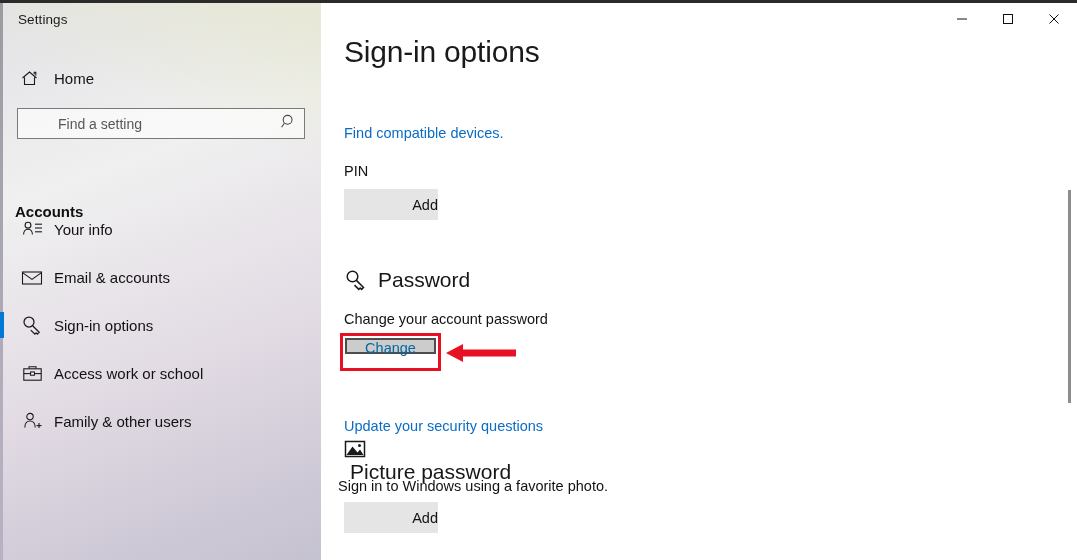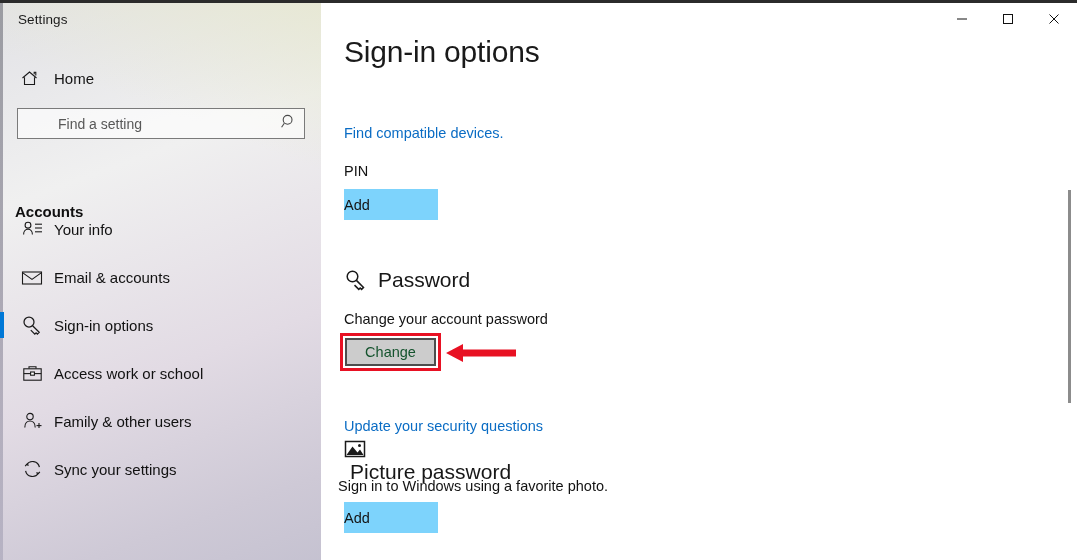--- a/index.html
+++ b/index.html
@@ -171,27 +171,27 @@
   }
 
   #pin-label {
     position: absolute;
     top: 160px; left: 23px;
     font-size: 14.5px;
     color: #121212;
   }
 
   .flat-button {
-    background: #7dd3fc;
+    background: #e5e5e5;
     border: none;
     font-family: "Liberation Sans", sans-serif;
     font-size: 14.5px;
     color: #141414;
     cursor: default;
-    text-align: left;
+    text-align: right;
   }
 
   #pin-add-button {
     position: absolute;
     top: 186px; left: 23px;
     width: 94px; height: 31px;
   }
 
   
   #password-heading {
@@ -219,26 +219,26 @@
   #change-highlight {
     position: absolute;
     top: 330px; left: 19px;
     width: 101px; height: 38px;
     border: 3px solid #e81123;
     background: transparent;
   }
   #change-button {
     position: absolute;
     top: 335px; left: 24px;
-    width: 91px; height: 28px;
+    width: 91px; height: 16px;
     background: #cccccc;
     border: 2px solid #4d4d4d;
     font-family: "Liberation Sans", sans-serif;
     font-size: 14.5px;
-    color: #14532d;
+    color: #0369a1;
     cursor: default;
   }
 
   #red-arrow {
     position: absolute;
     top: 339px; left: 125px;
     width: 70px; height: 22px;
   }
 
   #security-questions-link {
@@ -378,32 +378,20 @@
         <svg width="21" height="20" viewBox="0 0 21 20">
           <circle cx="8" cy="5.6" r="3.2" fill="none" stroke="#1a1a1a" stroke-width="1.1"></circle>
           <path d="M2.8 16.4 C2.8 11.8 5.6 10 8 10 C10.4 10 13.2 11.8 13.2 16.4" fill="none" stroke="#1a1a1a" stroke-width="1.1"></path>
           <line x1="14.5" y1="14.6" x2="19.5" y2="14.6" stroke="#1a1a1a" stroke-width="1.1"></line>
           <line x1="17" y1="12.1" x2="17" y2="17.1" stroke="#1a1a1a" stroke-width="1.1"></line>
         </svg>
       </span>
       <span class="lbl">Family &amp; other users</span>
     </div>
 
-    <div class="nav-item" style="top:444px">
-      <div class="accent"></div>
-      <span class="ico">
-        <svg width="21" height="20" viewBox="0 0 21 20">
-          <path d="M3.6 11.8 A7 7 0 0 0 16.4 14.2" fill="none" stroke="#1a1a1a" stroke-width="1.2"></path>
-          <path d="M17.4 8.2 A7 7 0 0 0 4.6 5.8" fill="none" stroke="#1a1a1a" stroke-width="1.2"></path>
-          <path d="M3.2 7.2 L4.6 5.4 L6.6 6.4" fill="none" stroke="#1a1a1a" stroke-width="1.2"></path>
-          <path d="M17.8 12.8 L16.4 14.6 L14.4 13.6" fill="none" stroke="#1a1a1a" stroke-width="1.2"></path>
-        </svg>
-      </span>
-      <span class="lbl">Sync your settings</span>
-    </div>
   </div>
 
   <div id="main">
 
     <div id="wincontrols">
       <button class="winbtn" id="minimize-button">
         <svg width="12" height="12" viewBox="0 0 12 12">
           <line x1="1" y1="6" x2="11" y2="6" stroke="#111" stroke-width="1"></line>
         </svg>
       </button>

